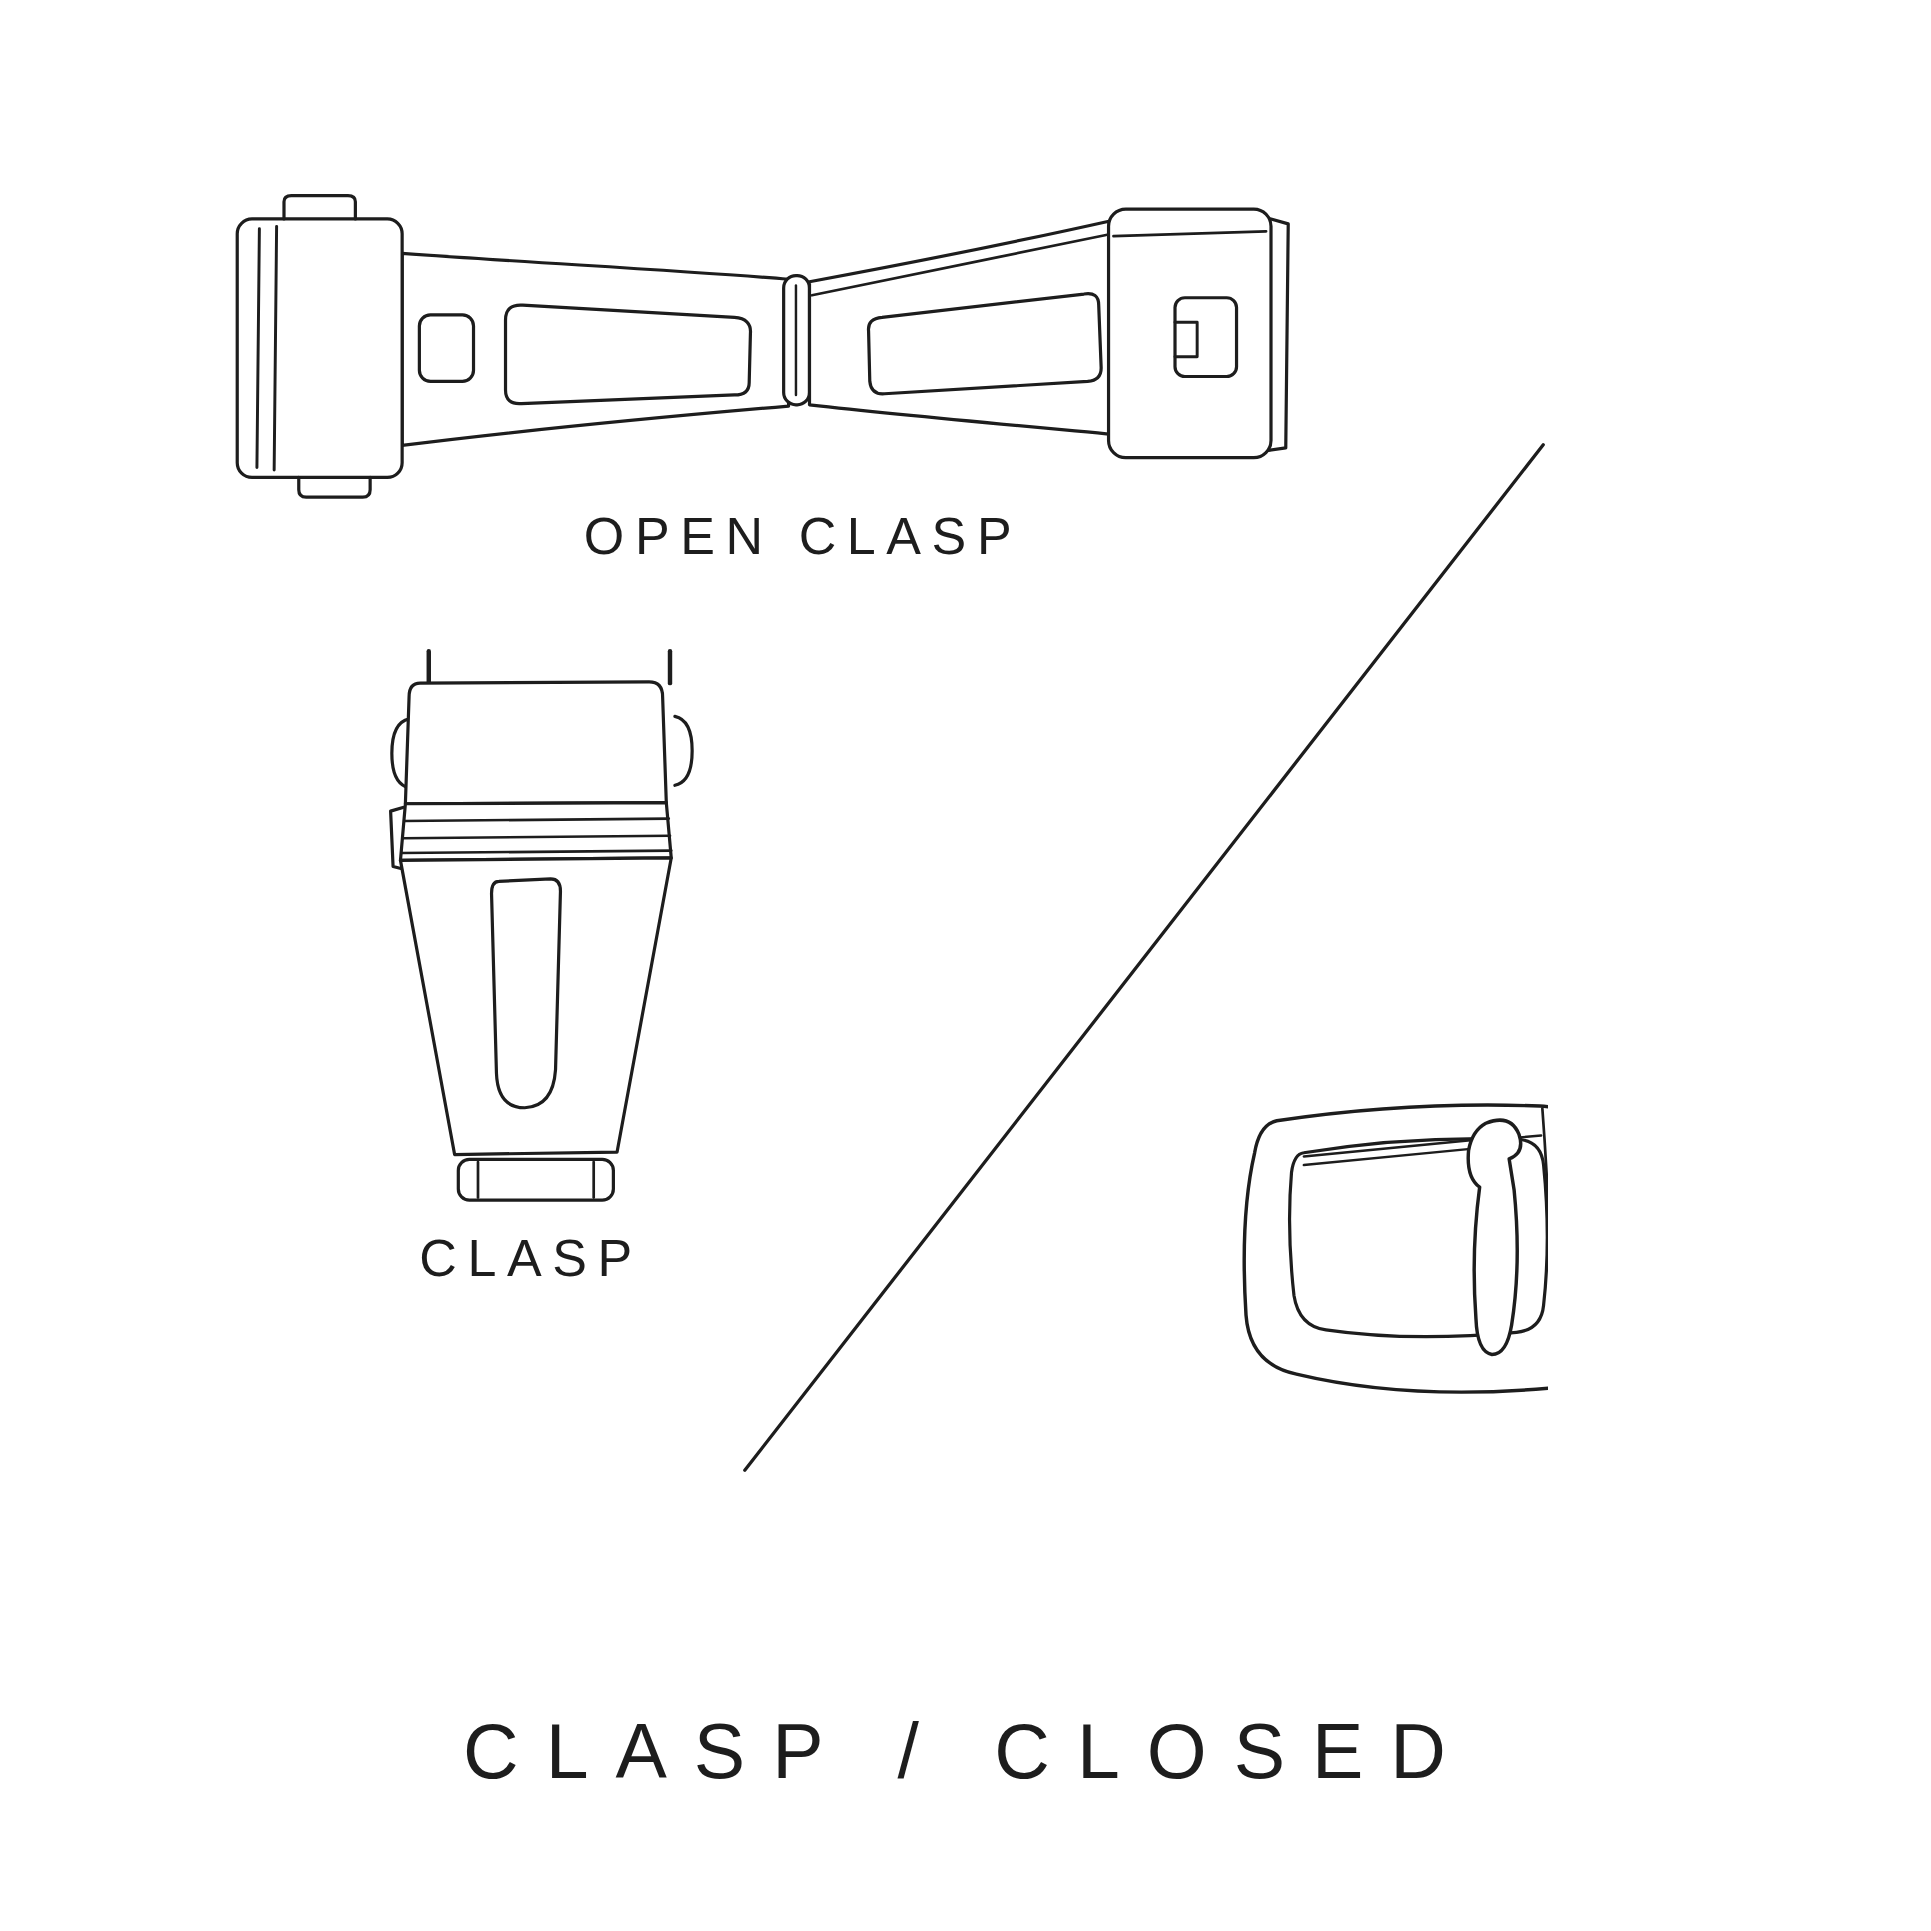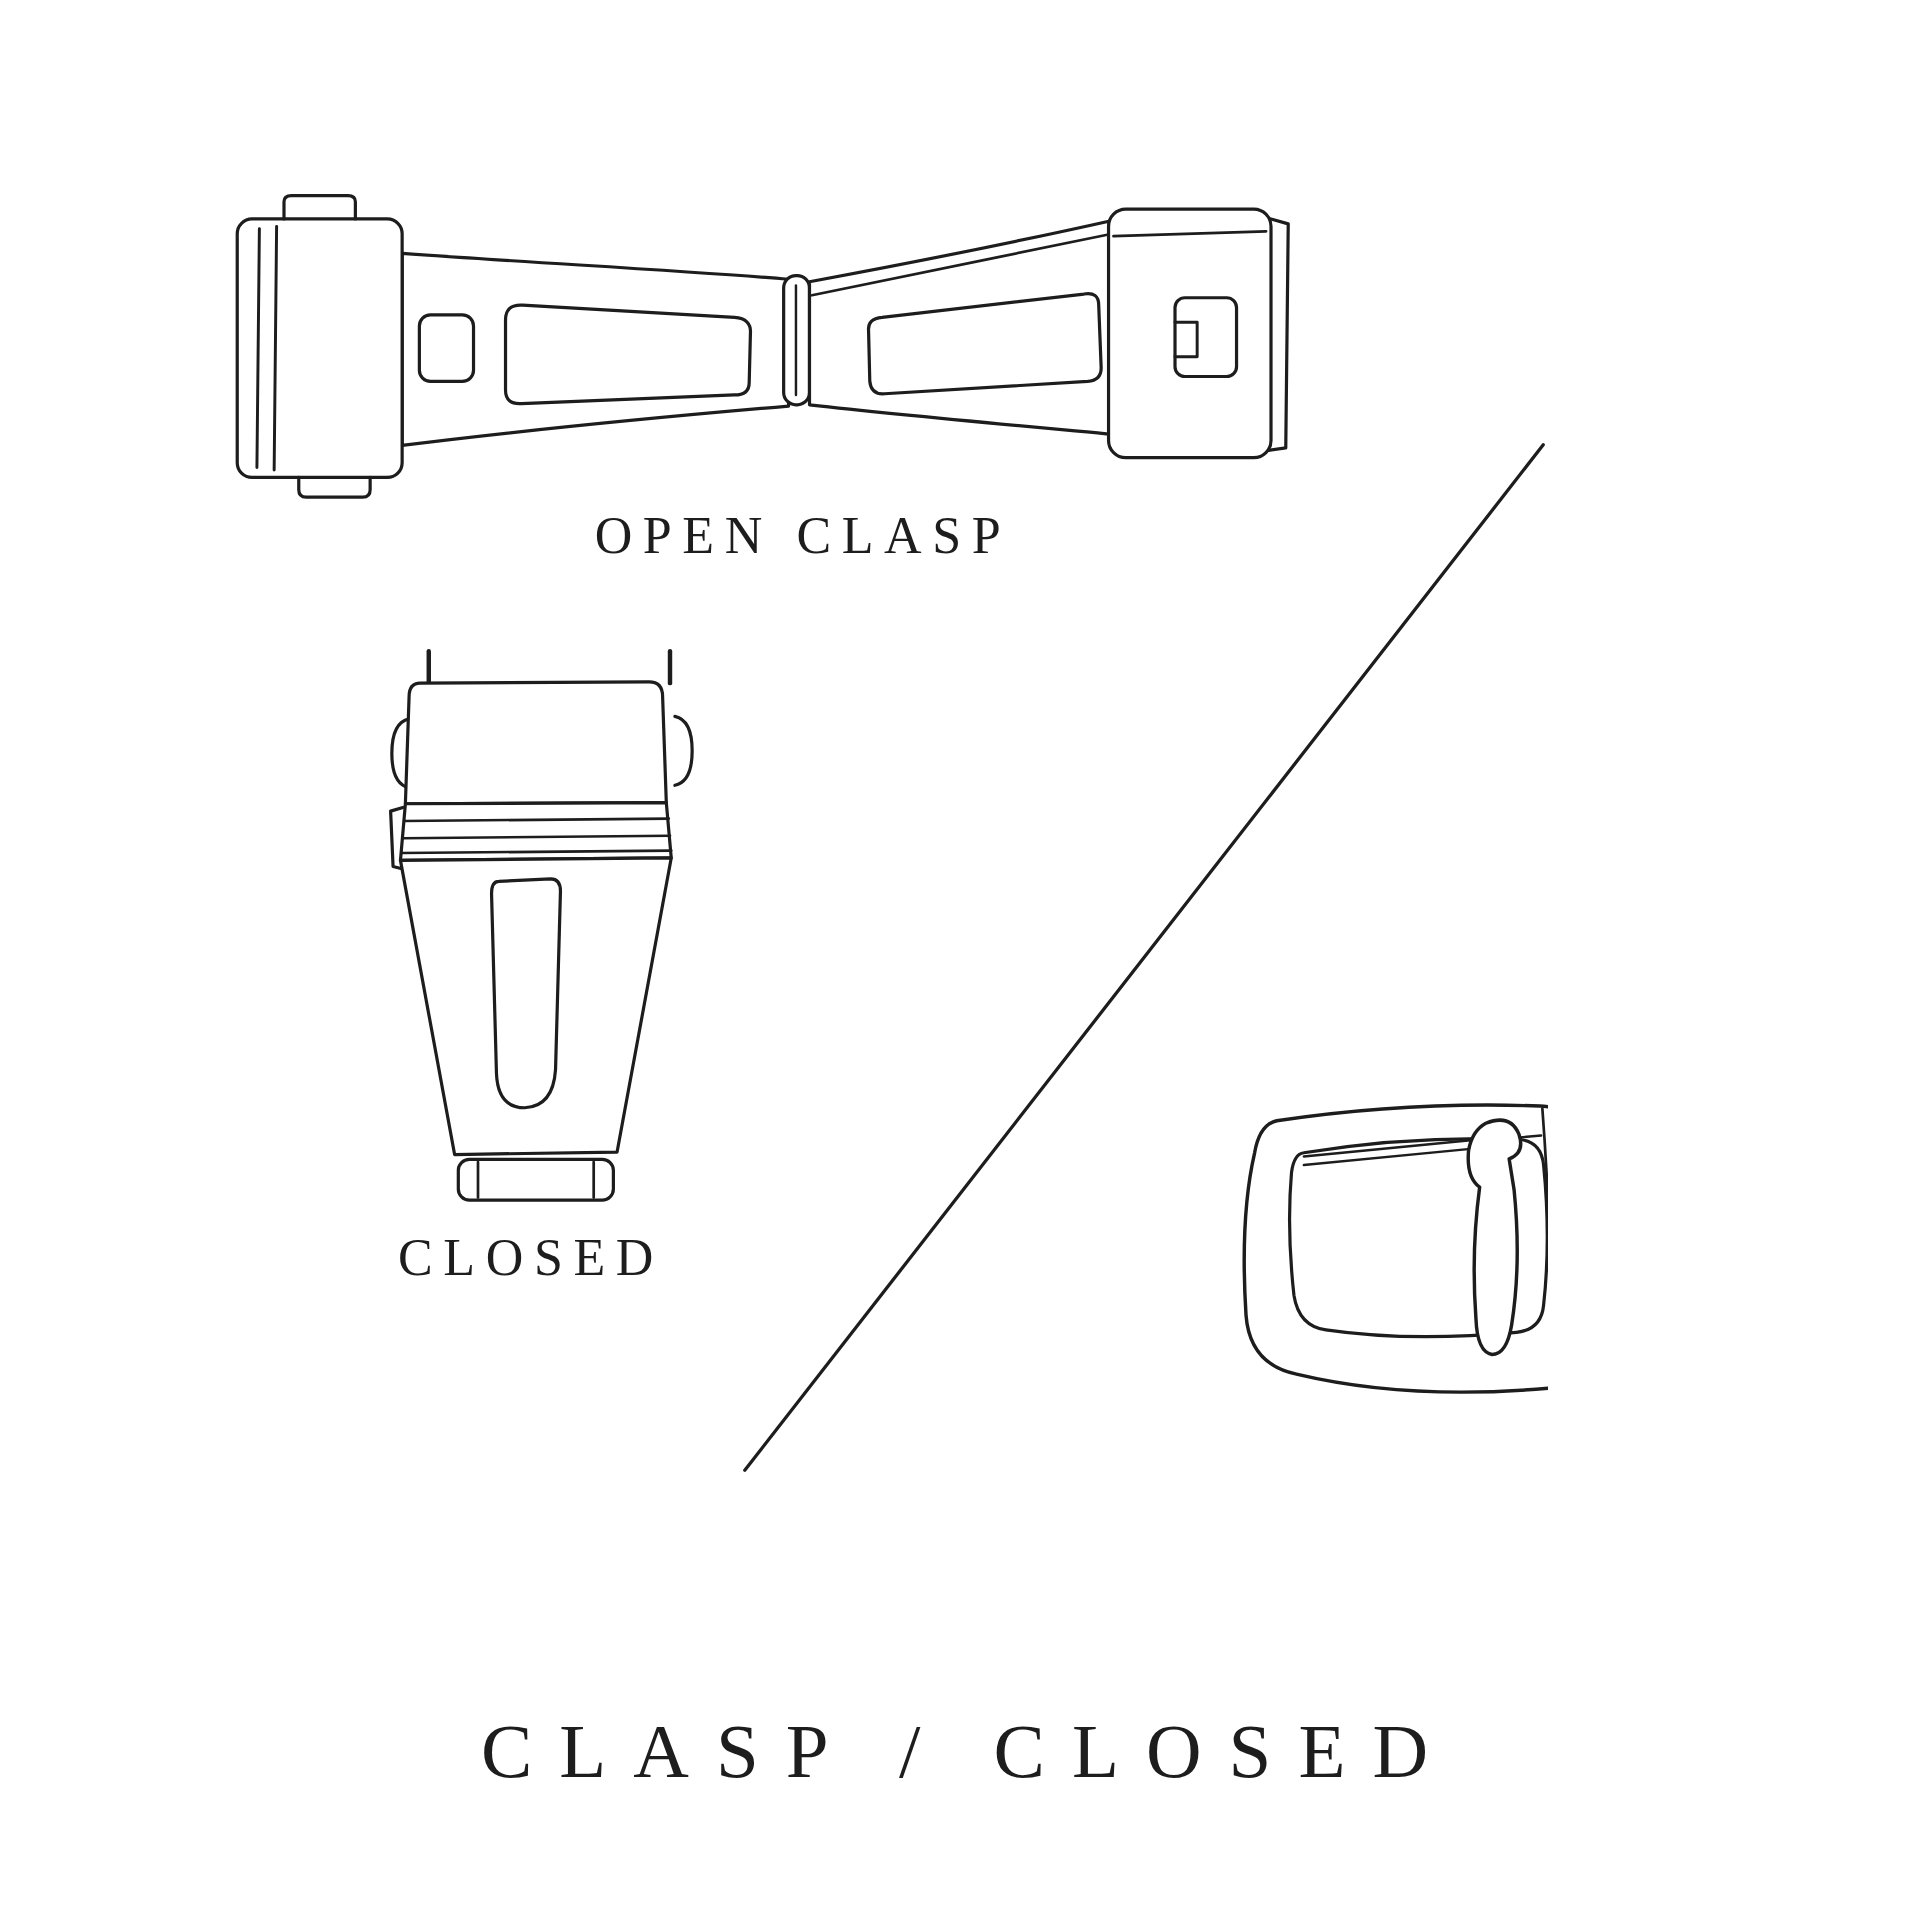--- a/index.html
+++ b/index.html
@@ -5,21 +5,21 @@
   :root{
     --line:#1d1d1d;
     --text:#1d1d1d;
     --bg:#ffffff;
   }
   html,body{margin:0;padding:0;background:var(--bg);}
   .page{
     position:relative;
     width:1548px;height:1931px;
     background:var(--bg);
-    font-family:Liberation Serif, serif;
+    font-family:Liberation Sans, sans-serif;
     overflow:hidden;
   }
   .illus{position:absolute;}
   .illus svg{display:block;width:100%;height:100%;}
   .illus path, .illus rect, .illus circle, .illus line{
     stroke:var(--line);
     fill:none;
     stroke-linecap:round;
     stroke-linejoin:round;
   }
@@ -103,21 +103,21 @@
       <path class="fillw" stroke-width="2.6" d="M10,175 L230,173 L186,412 L54,414 Z"></path>
 
       <path stroke-width="2.6" d="M90,192 L132,190 Q140,190 140,200 L136,345 Q134,375 111,376 Q89,376 88,348 L84,202 Q84,192 90,192 Z"></path>
 
       <rect class="fillw" stroke-width="2.6" x="57" y="418" width="126" height="33" rx="9"></rect>
       <path stroke-width="2.2" d="M73,420 L73,449"></path>
       <path stroke-width="2.2" d="M167,420 L167,449"></path>
     </svg>
   </div>
 
-  <div class="caption" style="left:531px;top:1228px;">CLOSED</div>
+  <div class="caption" style="left:531px;top:1228px;">CLASP</div>
 
   <div class="illus" style="left:739px;top:439px;width:811px;height:1038px;">
     <svg viewBox="0 0 840 1075" preserveAspectRatio="none">
       <line x1="833" y1="6" x2="6" y2="1068" stroke-width="3.4"></line>
     </svg>
   </div>
 
   <div class="illus" style="left:1225px;top:1079px;width:406px;height:332px;">
     <svg viewBox="0 0 330 270" preserveAspectRatio="xMidYMid meet">
 

